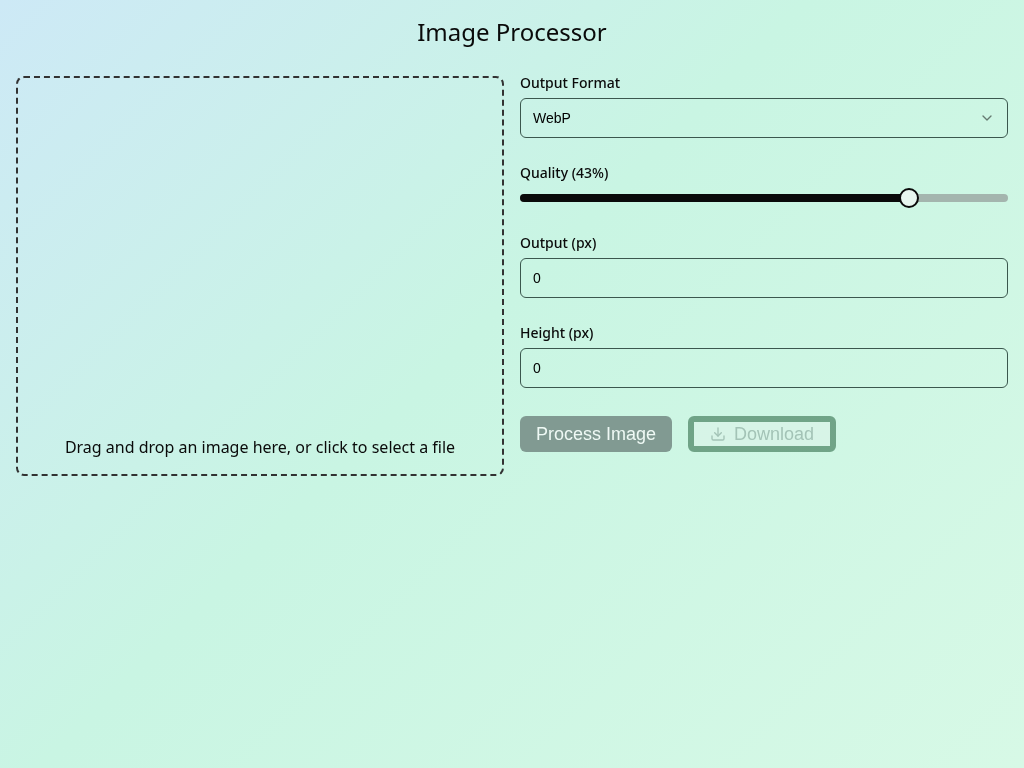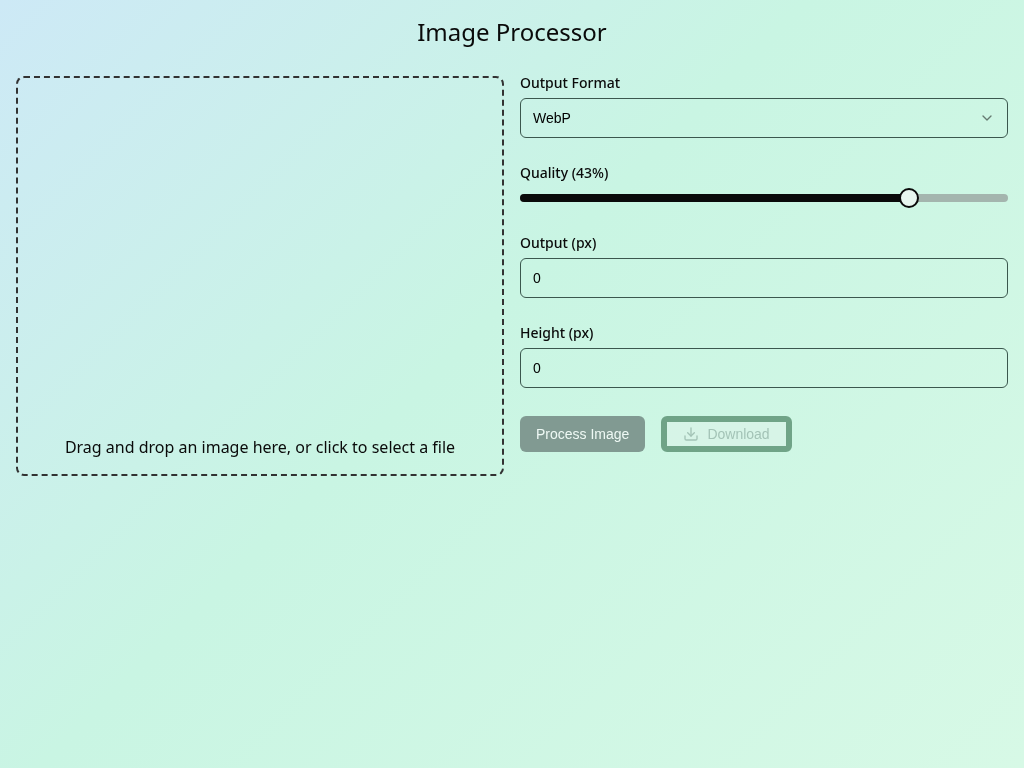--- a/index.html
+++ b/index.html
@@ -97,21 +97,21 @@
     transform: translate(-50%, -50%);
     cursor: pointer;
   }
   .btn-row { display:flex; gap:16px; }
   .btn {
     display: inline-flex; align-items:center; justify-content:center;
     gap: 8px;
     height: 36px;
     padding: 0 16px;
     border-radius: 6px;
-    font-size: 14px;
+    font-size: 18px;
     font-weight: 500;
     white-space: nowrap;
     cursor: pointer;
     border: none;
   }
   .btn-primary {
     background: #79918a;
     color: #f3faf7;
   }
   .btn-primary.disabled { opacity: 0.9; cursor: default; }

